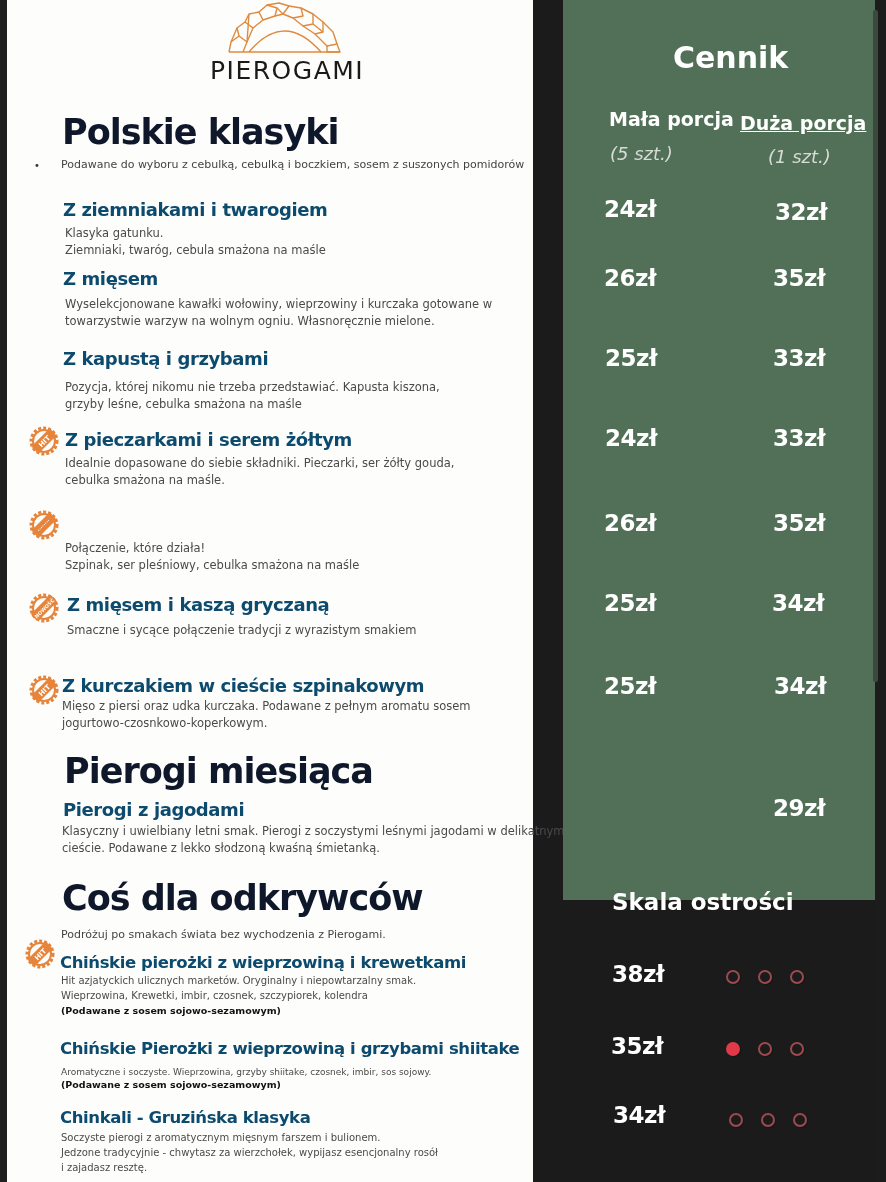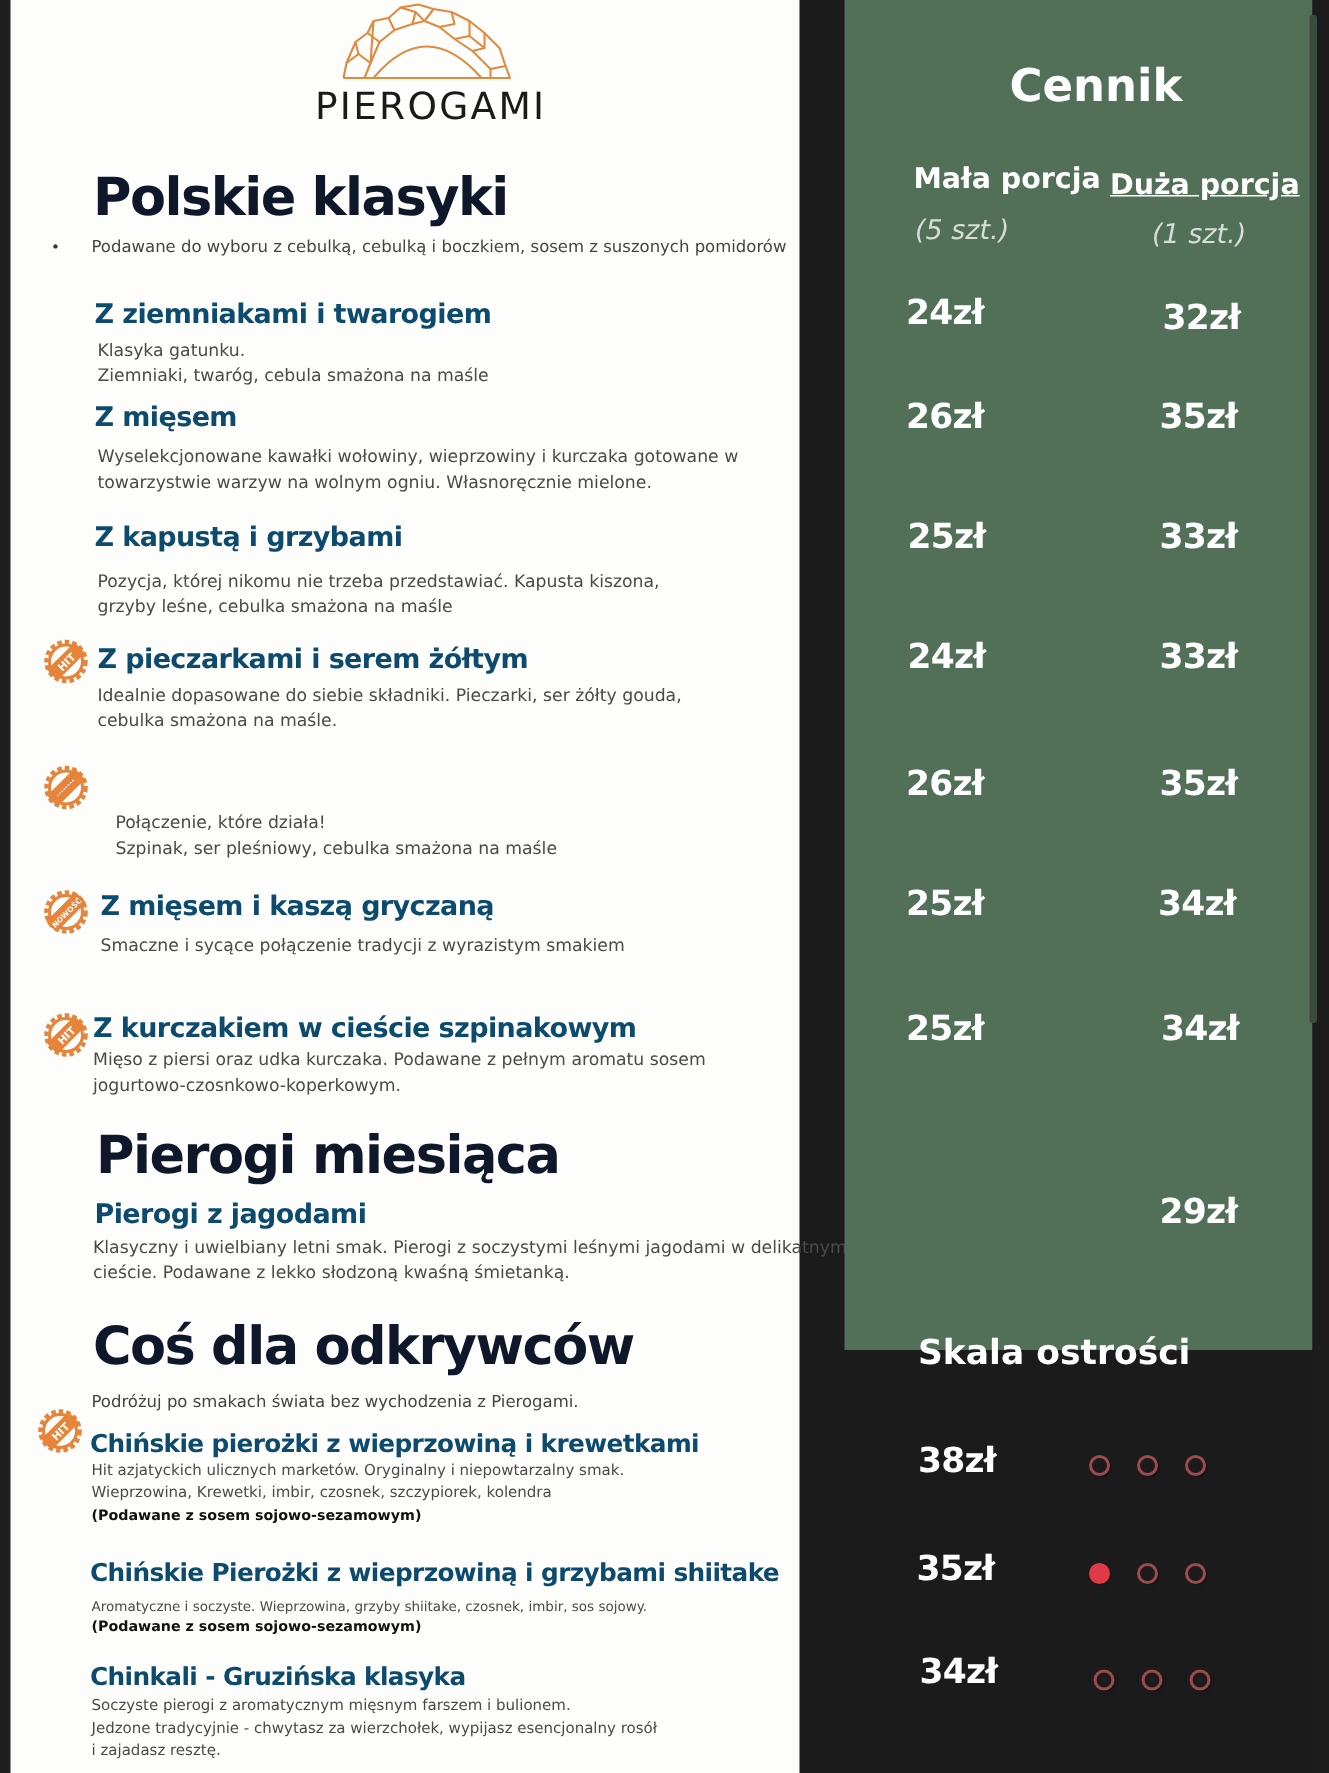--- a/index.html
+++ b/index.html
@@ -94,21 +94,21 @@
       <div>Idealnie dopasowane do siebie składniki. Pieczarki, ser żółty gouda,</div>
       <div>cebulka smażona na maśle.</div>
     </div>
 
     <svg class="badge" style="left:20px; top:508px;" viewBox="0 0 34 34">
       <circle cx="17" cy="17" r="13" fill="none" stroke="#e5843a" stroke-width="3" stroke-dasharray="3 2"></circle>
       <circle cx="17" cy="17" r="11" fill="#fdfdfc" stroke="#e5843a" stroke-width="2"></circle>
       <rect x="4" y="12" width="26" height="10" rx="2" fill="#e5843a" transform="rotate(-45 17 17)"></rect>
       <line x1="9" y1="17" x2="25" y2="17" stroke="#fff" stroke-width="1" stroke-dasharray="1 1" transform="rotate(-45 17 17)"></line>
     </svg>
-    <div class="item-desc" style="left:70px; top:540px;">
+    <div class="item-desc" style="left:58px; top:540px;">
       <div>Połączenie, które działa!</div>
       <div>Szpinak, ser pleśniowy, cebulka smażona na maśle</div>
     </div>
 
     <svg class="badge" style="left:20px; top:591px;" viewBox="0 0 34 34">
       <circle cx="17" cy="17" r="13" fill="none" stroke="#e5843a" stroke-width="3" stroke-dasharray="3 2"></circle>
       <circle cx="17" cy="17" r="11" fill="#fdfdfc" stroke="#e5843a" stroke-width="2"></circle>
       <rect x="3" y="12" width="28" height="10" rx="2" fill="#e5843a" transform="rotate(-45 17 17)"></rect>
       <text x="17" y="19.5" font-size="5" font-weight="700" fill="#fff" text-anchor="middle" font-family="DejaVu Sans, sans-serif" transform="rotate(-45 17 17)">NOWOŚĆ</text>
     </svg>

